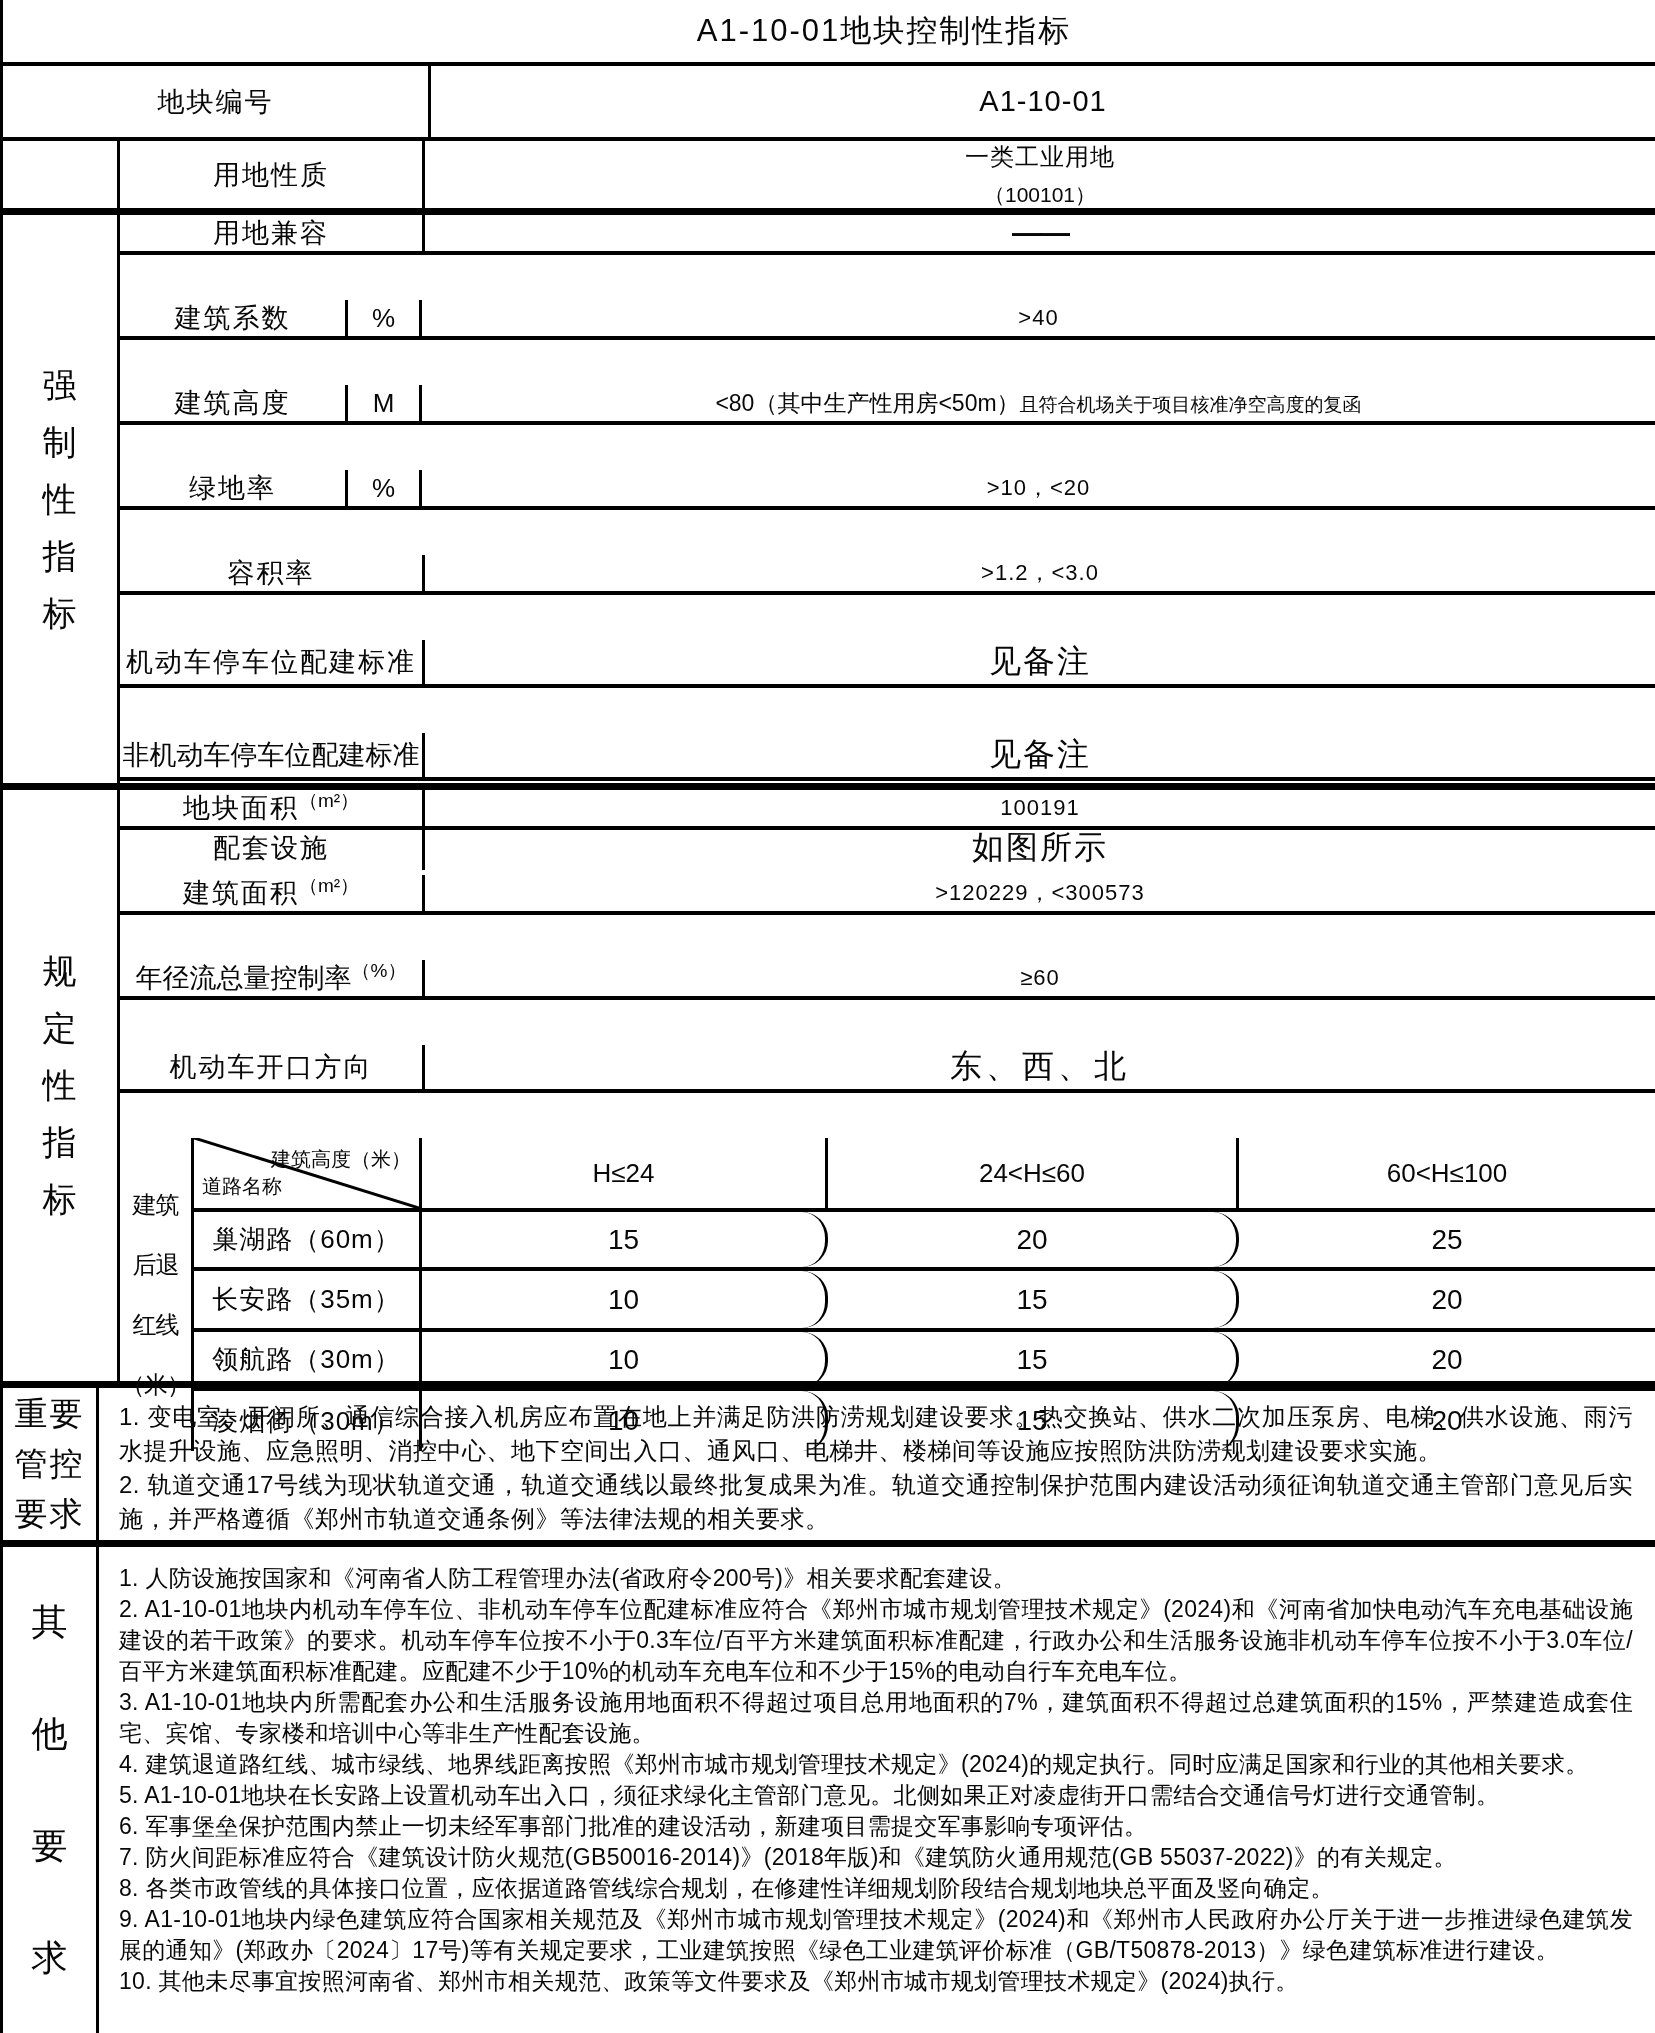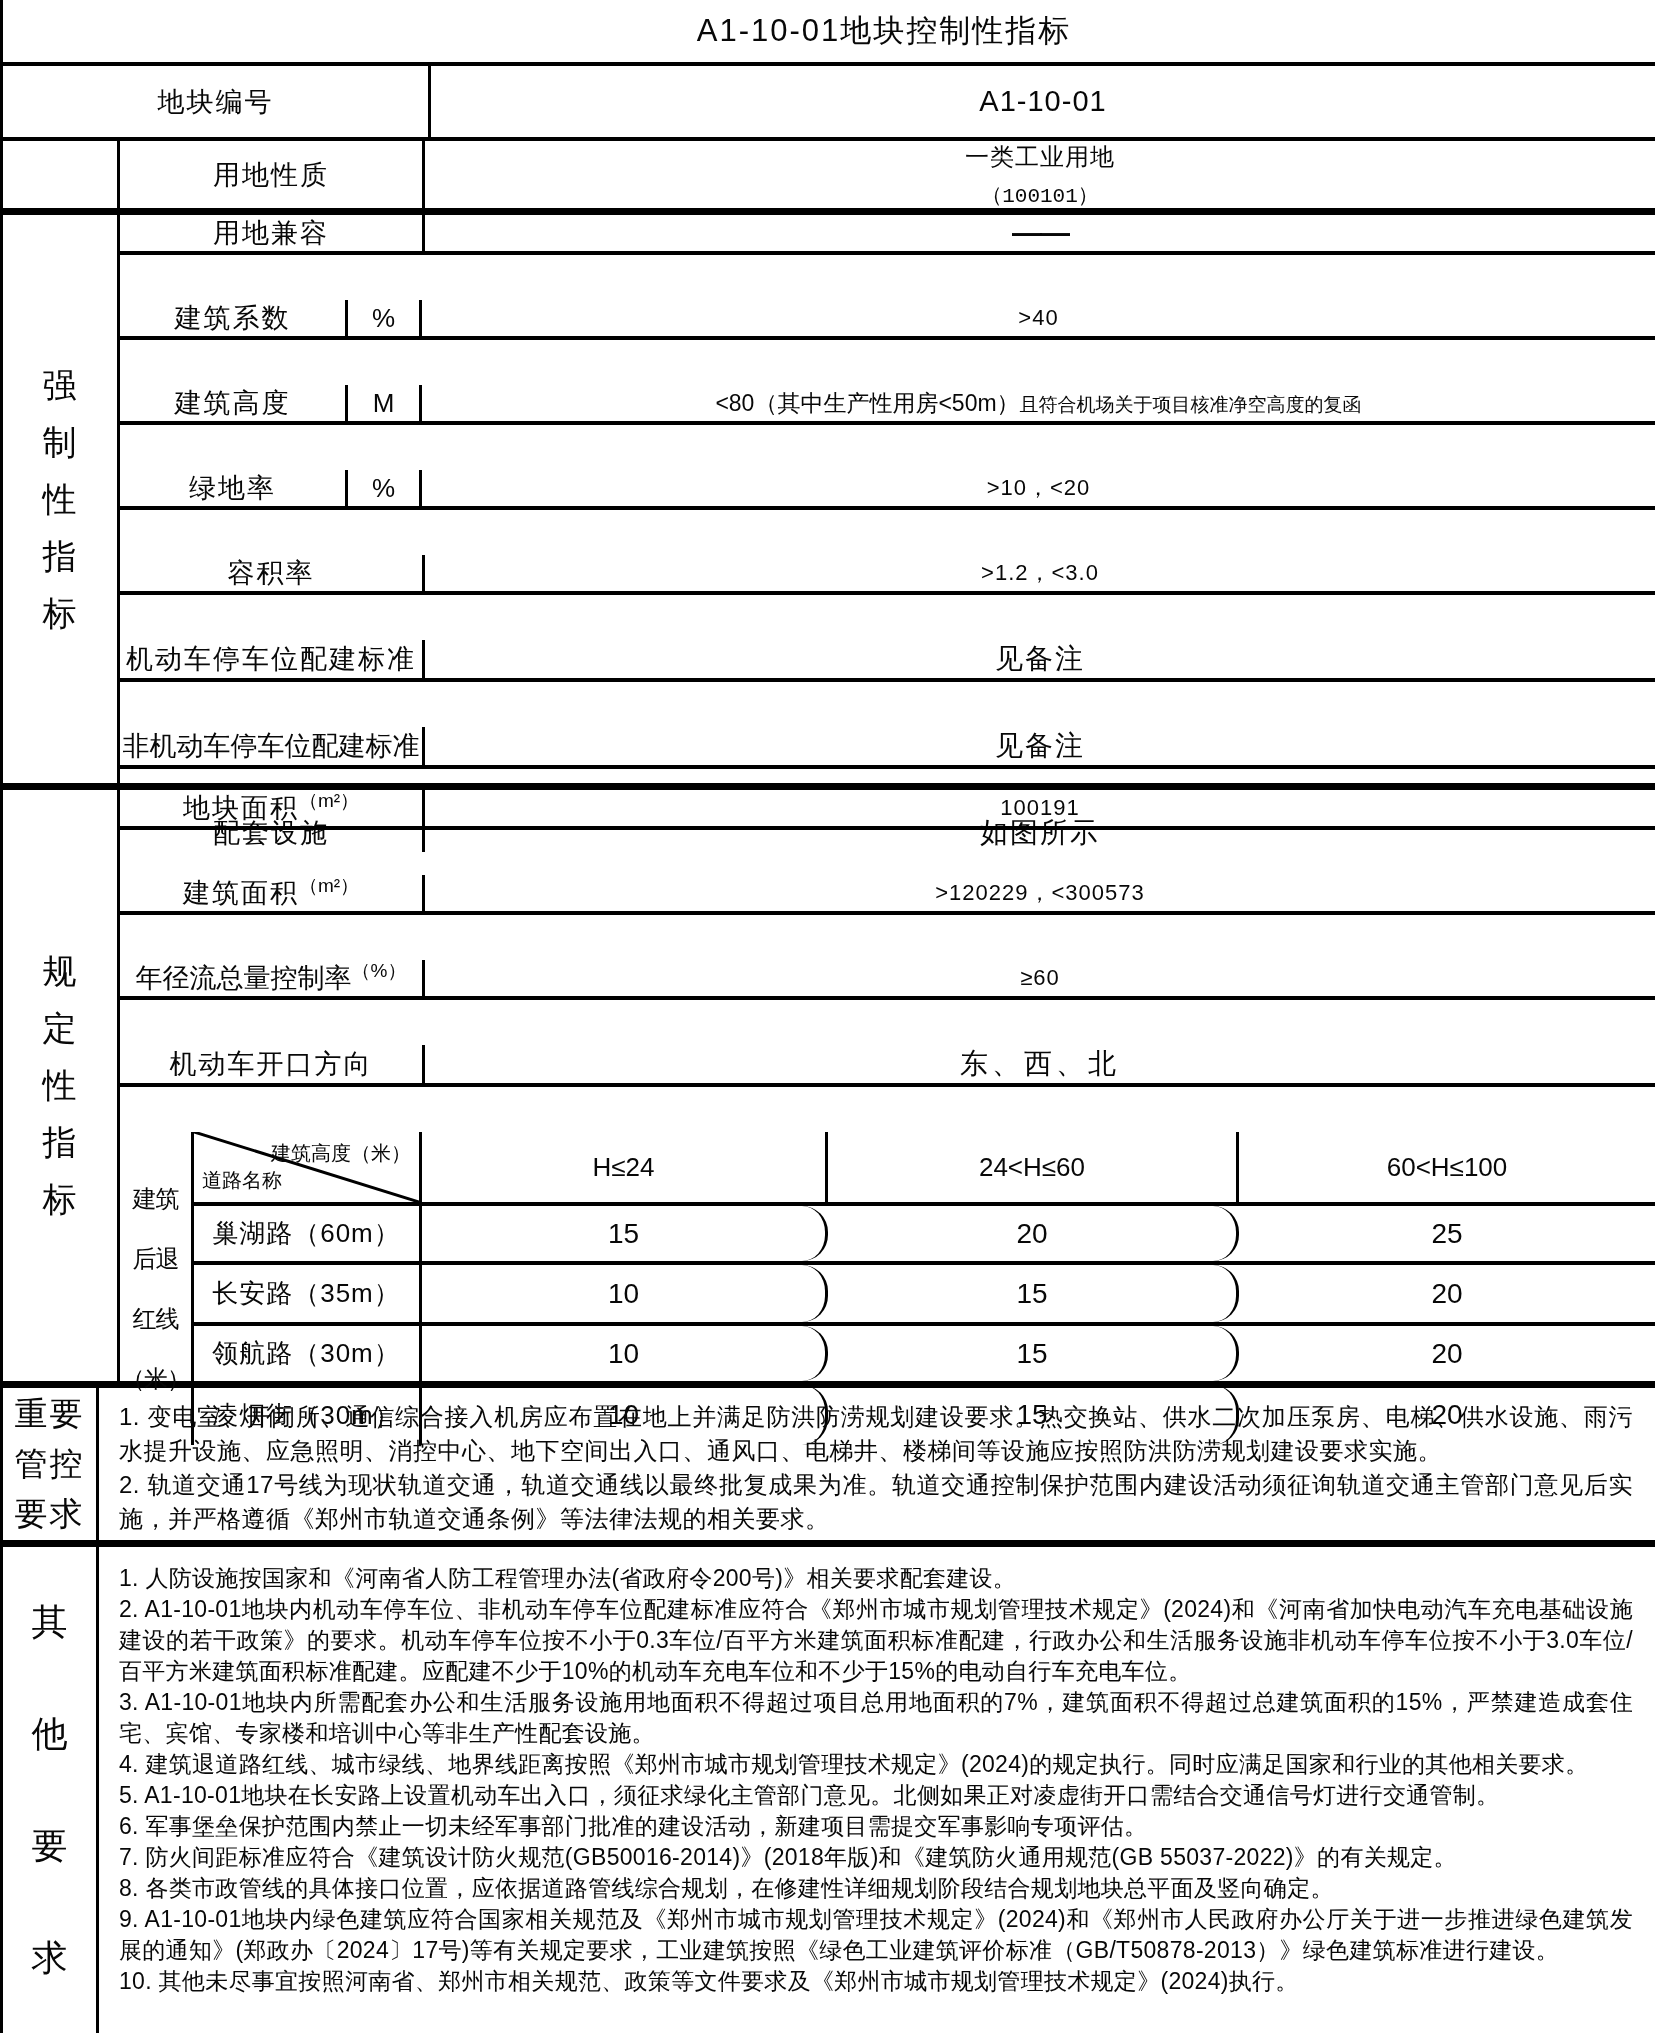--- a/index.html
+++ b/index.html
@@ -21,31 +21,31 @@
   .plot-row { height:75px; border-bottom:4px solid #000; }
   .plot-row .lbl-wide { width:428px; border-right:3px solid #000; font-size:27px; letter-spacing:2px; }
   .plot-row .val { flex:1; font-size:29px; letter-spacing:1px; }
 
   
   .landuse-row { height:74px; border-bottom:7px solid #000; }
   .spacer117 { width:117px; border-right:3px solid #000; }
   .lbl305 { width:305px; border-right:3px solid #000; font-size:27px; letter-spacing:2px; }
   .val-flex { flex:1; display:flex; flex-direction:column; align-items:center; justify-content:center; }
   .landuse-l1 { font-size:24px; letter-spacing:1px; }
-  .landuse-l2 { font-size:21px; margin-top:8px;font-family:Liberation Mono, monospace; }
+  .landuse-l2 { font-size:21px; margin-top:8px; }
 
   
   .sec { display:flex; align-items:stretch; }
   .sec-label { width:117px; border-right:3px solid #000; display:flex; align-items:center; justify-content:center; text-align:center; white-space:pre-line; font-size:34px; line-height:57px; letter-spacing:1px; }
   .sec-body { flex:1; display:flex; flex-direction:column;gap:45px; }
 
   .lbl228 { width:228px; border-right:3px solid #000; font-size:27px; letter-spacing:2px; }
   .unit74 { width:74px; border-right:3px solid #000; font-size:26px; }
   .bigval { flex:1; font-size:22px; letter-spacing:1px; }
-  .cnval  { flex:1; font-size:28px; letter-spacing:2px; }
+  .cnval  { flex:1; font-size:32px; letter-spacing:2px; }
   .dashval{ flex:1; font-size:30px; font-weight:bold; letter-spacing:-2px; }
   .twoline { flex:1; display:flex; align-items:center; justify-content:center; }
   .twoline .l1 { font-size:23px; }
   .twoline .l2 { font-size:19px; margin-top:4px; }
 
   .lblsub { position:relative; top:-7px; font-size:19px; letter-spacing:0; }
 
   
   .setback { flex:1; display:flex; align-items:stretch; }
   .group74 { width:74px; border-right:3px solid #000; display:flex; align-items:center; justify-content:center; text-align:center; white-space:pre-line; font-size:24px; line-height:60px; letter-spacing:-1px; }

